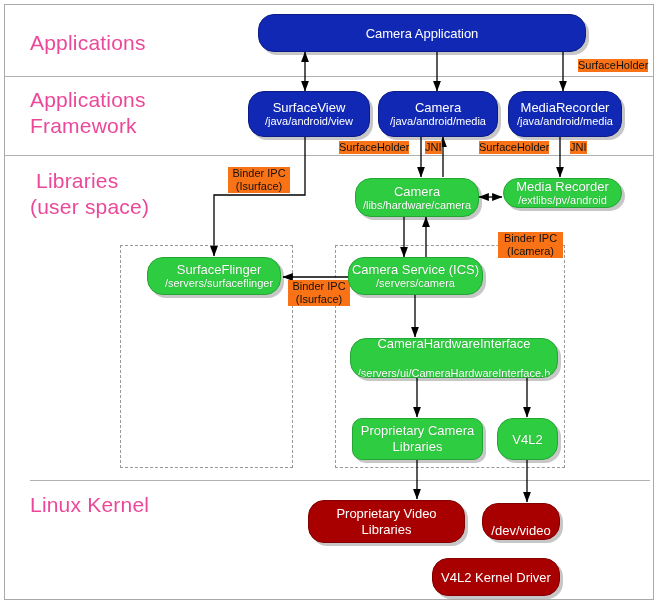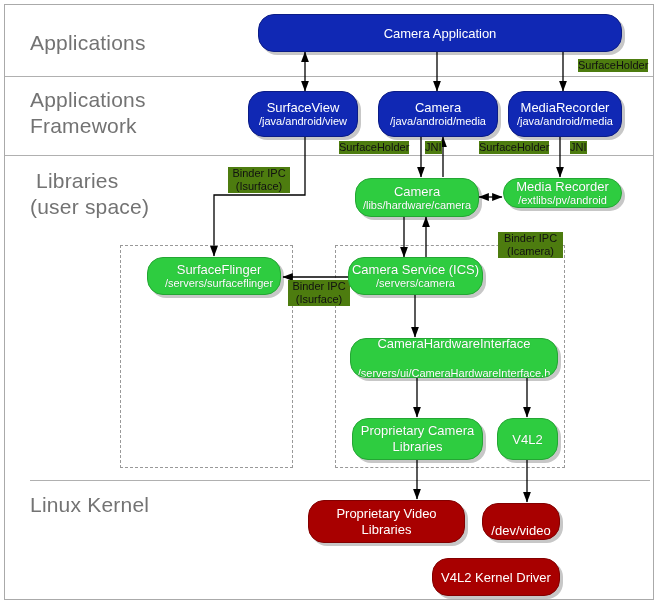--- a/index.html
+++ b/index.html
@@ -17,21 +17,21 @@
   }
   #frame {
     position: absolute;
     left: 4px; top: 4px;
     width: 650px; height: 596px;
     border: 1px solid #aaaaaa;
     box-sizing: border-box;
   }
   .layer-label {
     position: absolute;
-    color: #737373;
+    color: #ec4899;
     font-size: 21px;
     line-height: 26px;
     white-space: pre;
     letter-spacing: 0.2px;
   }
   .divider {
     position: absolute;
     height: 1px;
     background: #b0b0b0;
   }
@@ -76,21 +76,21 @@
   .node.green .t1, .node.green .t2 { text-shadow: 0 0 1px rgba(0,0,0,0.25); }
   .node.wrap .t1 { white-space: normal; line-height: 16px; }
 
   .edge-label {
     position: absolute;
     color: #111111;
     font-size: 11px;
     line-height: 13px;
     white-space: pre;
     text-align: center;
-    background: #4d7c0f;
+    background: #f97316;
   }
 </style>
 </head>
 <body>
 
 <div id="stage">
   <div id="frame"></div>
 
   <div class="divider" style="left:5px; top:76px; width:648px;"></div>
   <div class="divider" style="left:5px; top:155px; width:648px;"></div>
@@ -156,25 +156,25 @@
 (Isurface)</div>
   <div class="edge-label" style="left:339px; top:141px;">SurfaceHolder</div>
   <div class="edge-label" style="left:425px; top:141px;">JNI</div>
   <div class="edge-label" style="left:479px; top:141px;">SurfaceHolder</div>
   <div class="edge-label" style="left:570px; top:141px;">JNI</div>
   <div class="edge-label" style="left:498px; top:232px; width:65px;">Binder IPC
 (Icamera)</div>
   <div class="edge-label" style="left:288px; top:280px; width:62px;">Binder IPC
 (Isurface)</div>
 
-  <div class="node blue" style="left:258px; top:14px; width:364px; height:38px;text-align:center;">
+  <div class="node blue" style="left:258px; top:14px; width:328px; height:38px;text-align:center;">
     <span class="t1">Camera Application</span>
   </div>
 
-  <div class="node blue" style="left:248px; top:91px; width:110px; height:46px;align-items:center;">
+  <div class="node blue" style="left:248px; top:91px; width:122px; height:46px;align-items:center;">
     <span class="t1">SurfaceView</span>
     <span class="t2">/java/android/view</span>
   </div>
   <div class="node blue" style="left:378px; top:91px; width:120px; height:46px;">
     <span class="t1">Camera</span>
     <span class="t2">/java/android/media</span>
   </div>
   <div class="node blue" style="left:508px; top:91px; width:114px; height:46px;">
     <span class="t1">MediaRecorder</span>
     <span class="t2">/java/android/media</span>
@@ -193,21 +193,21 @@
     <span class="t2">/servers/surfaceflinger</span>
   </div>
   <div class="node green" style="left:348px; top:257px; width:135px; height:38px;">
     <span class="t1">Camera Service (ICS)</span>
     <span class="t2">/servers/camera</span>
   </div>
   <div class="node green" style="left:350px; top:338px; width:208px; height:40px;gap:16px;">
     <span class="t1">CameraHardwareInterface</span>
     <span class="t2">/servers/ui/CameraHardwareInterface.h</span>
   </div>
-  <div class="node green wrap" style="left:352px; top:418px; width:131px; height:42px;">
+  <div class="node green wrap" style="left:352px; top:418px; width:131px; height:42px;border-radius:10px;">
     <span class="t1">Proprietary Camera Libraries</span>
   </div>
   <div class="node green" style="left:497px; top:418px; width:61px; height:42px;">
     <span class="t1">V4L2</span>
   </div>
 
   <div class="node red wrap" style="left:308px; top:500px; width:157px; height:43px;">
     <span class="t1">Proprietary Video Libraries</span>
   </div>
   <div class="node red" style="left:482px; top:503px; width:78px; height:37px;justify-content:flex-end;">

